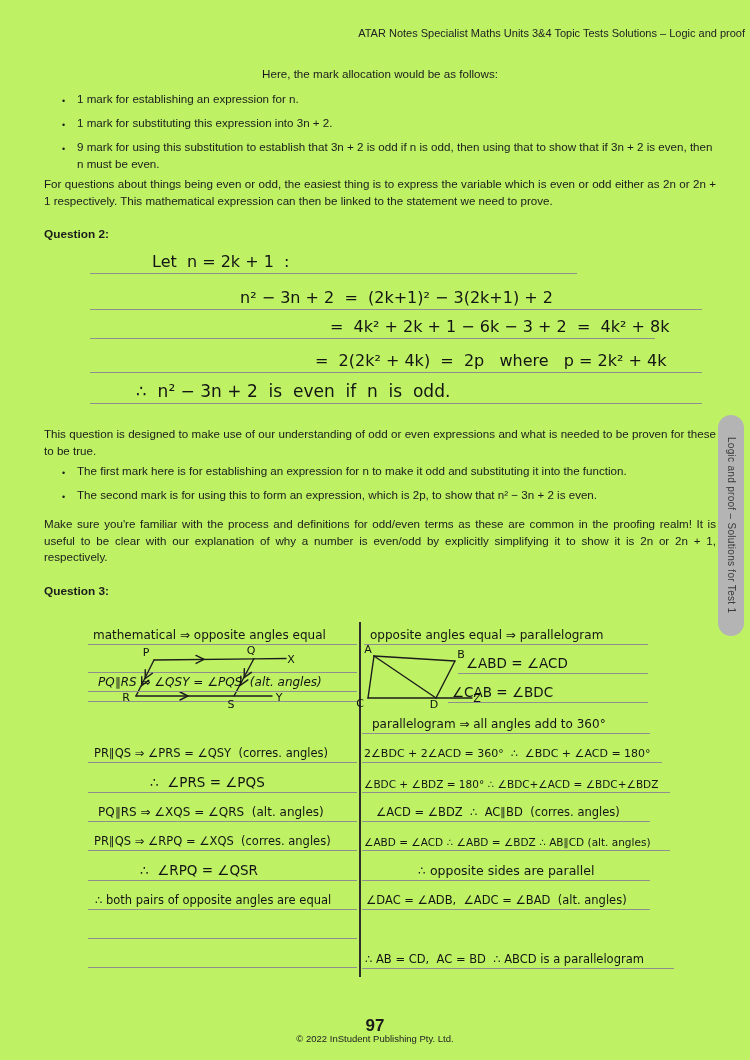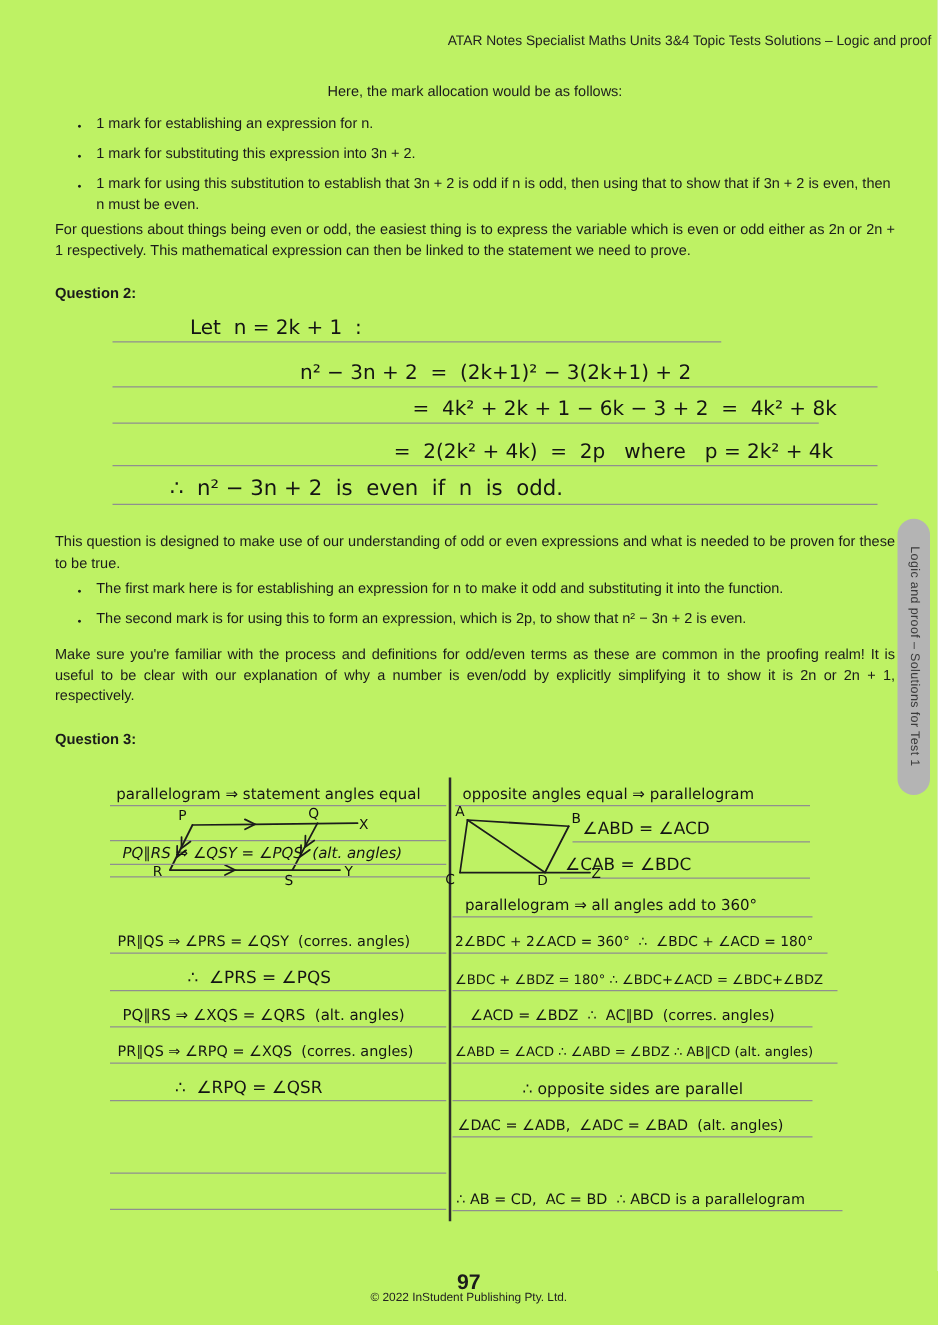--- a/index.html
+++ b/index.html
@@ -40,21 +40,21 @@
     <div class="bullet-row">
       <span class="dot">•</span>
       <span class="btext">1 mark for establishing an expression for n.</span>
     </div>
     <div class="bullet-row">
       <span class="dot">•</span>
       <span class="btext">1 mark for substituting this expression into 3n + 2.</span>
     </div>
     <div class="bullet-row">
       <span class="dot">•</span>
-      <span class="btext">1 mark for using this substitution to establish that 3n + 2 is odd if n is odd, then using that to show that if 3n + 2 is even, then n must be even.</span>
+      <span class="btext">9 mark for using this substitution to establish that 3n + 2 is odd if n is odd, then using that to show that if 3n + 2 is even, then n must be even.</span>
     </div>
   </div>
 
   <div class="printed just" style="left:44px;top:176px;width:672px;">For questions about things being even or odd, the easiest thing is to express the variable which is even or odd either as 2n or 2n + 1 respectively. This mathematical expression can then be linked to the statement we need to prove.</div>
 
   <div class="qheading" style="top:227px;">Question 2:</div>
 
   <div class="hrow" style="left:90px;top:241px;width:487px;height:32px;">
     <span class="htext" style="margin-left:62px;font-size:16px;">Let  n = 2k + 1  :</span>
   </div>
@@ -84,21 +84,21 @@
     </div>
   </div>
 
   <div class="printed just" style="left:44px;top:516px;width:672px;">Make sure you're familiar with the process and definitions for odd/even terms as these are common in the proofing realm! It is useful to be clear with our explanation of why a number is even/odd by explicitly simplifying it to show it is 2n or 2n + 1, respectively.</div>
 
   <div class="qheading" style="top:584px;">Question 3:</div>
 
   <div class="divider"></div>
 
   <div class="hrow" style="left:88px;top:618px;width:269px;height:26px;">
-    <span class="htext" style="margin-left:5px;font-size:12px;">parallelogram ⇒ statement angles equal</span>
+    <span class="htext" style="margin-left:5px;font-size:12px;">mathematical ⇒ opposite angles equal</span>
   </div>
   <div class="rule" style="left:88px;top:672px;width:269px;"></div>
   <div class="rule" style="left:88px;top:701px;width:269px;"></div>
 
   <svg class="diagram" style="left:112px;top:644px;" width="185" height="66" viewBox="0 0 185 66">
     <line x1="42" y1="16" x2="174" y2="14.5"></line>
     <line x1="24" y1="52" x2="160" y2="52"></line>
     <line x1="42" y1="16" x2="24" y2="52"></line>
     <line x1="142" y1="14.5" x2="122" y2="52"></line>
     <path d="M-4,-4 L4,0 L-4,4" transform="translate(88,15.4) rotate(-1)"></path>
@@ -125,20 +125,23 @@
     <span class="htext" style="margin-left:62px;font-size:13.5px;">∴  ∠PRS = ∠PQS</span>
   </div>
   <div class="hrow" style="left:88px;top:795px;width:269px;height:26px;">
     <span class="htext" style="margin-left:10px;font-size:12px;">PQ∥RS ⇒ ∠XQS = ∠QRS  (alt. angles)</span>
   </div>
   <div class="hrow" style="left:88px;top:824px;width:269px;height:26px;">
     <span class="htext" style="margin-left:6px;font-size:11.5px;">PR∥QS ⇒ ∠RPQ = ∠XQS  (corres. angles)</span>
   </div>
   <div class="hrow" style="left:88px;top:854px;width:269px;height:26px;">
     <span class="htext" style="margin-left:52px;font-size:13.5px;">∴  ∠RPQ = ∠QSR</span>
+  </div>
+  <div class="hrow" style="left:88px;top:883px;width:269px;height:26px;">
+    <span class="htext" style="margin-left:7px;font-size:11.5px;">∴ both pairs of opposite angles are equal</span>
   </div>
   <div class="rule" style="left:88px;top:938px;width:269px;"></div>
   <div class="rule" style="left:88px;top:967px;width:269px;"></div>
 
   <div class="hrow" style="left:458px;top:647px;width:190px;height:26px;">
     <span class="htext" style="margin-left:8px;font-size:13.5px;">∠ABD = ∠ACD</span>
   </div>
   <div class="hrow" style="left:364px;top:618px;width:284px;height:26px;">
     <span class="htext" style="margin-left:6px;font-size:12px;">opposite angles equal ⇒ parallelogram</span>
   </div>

